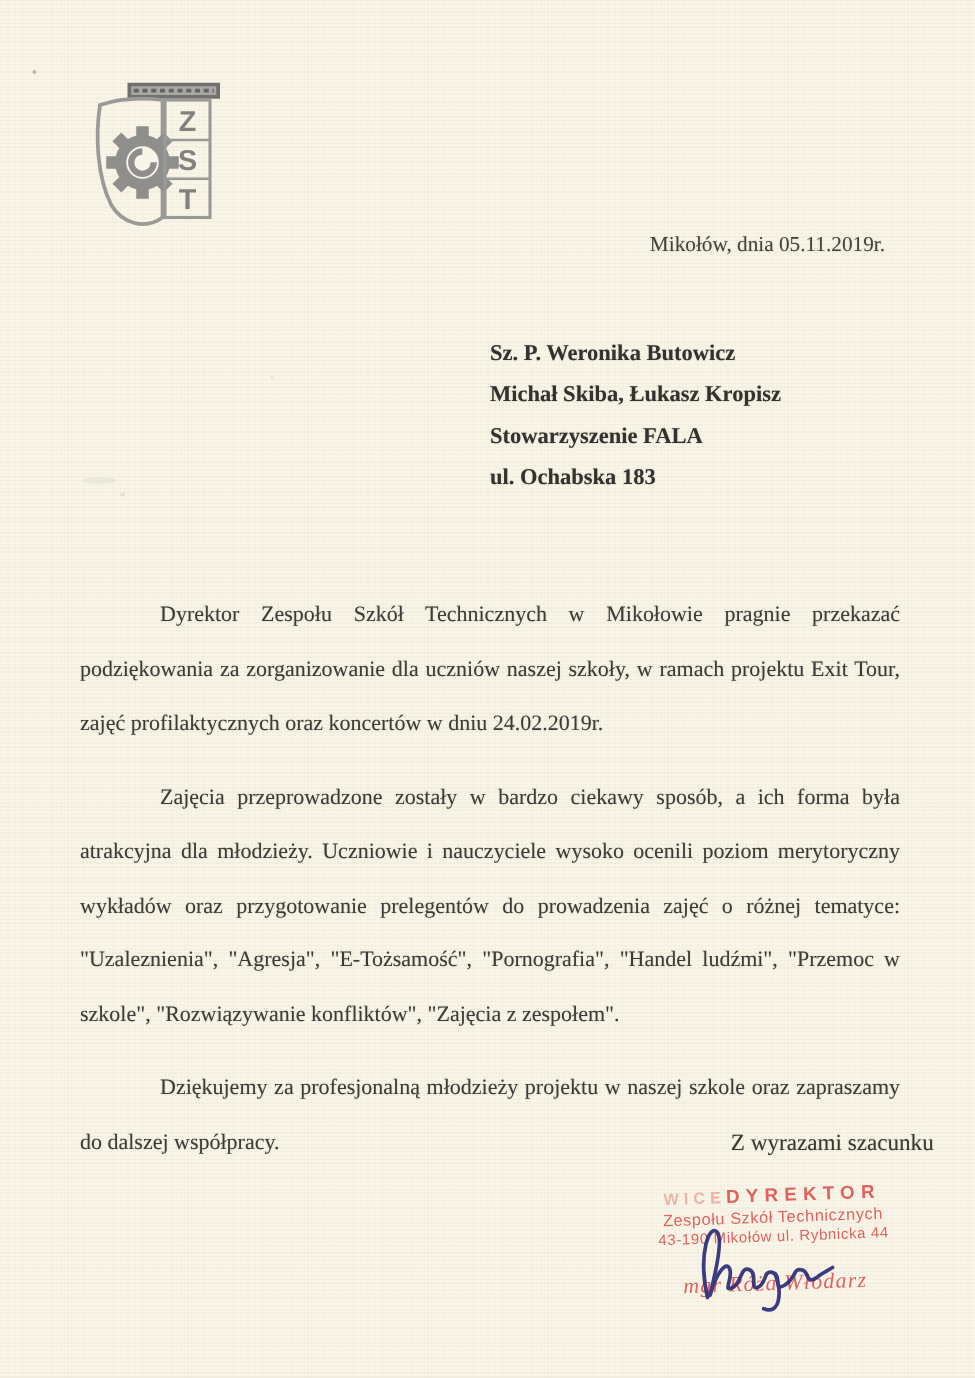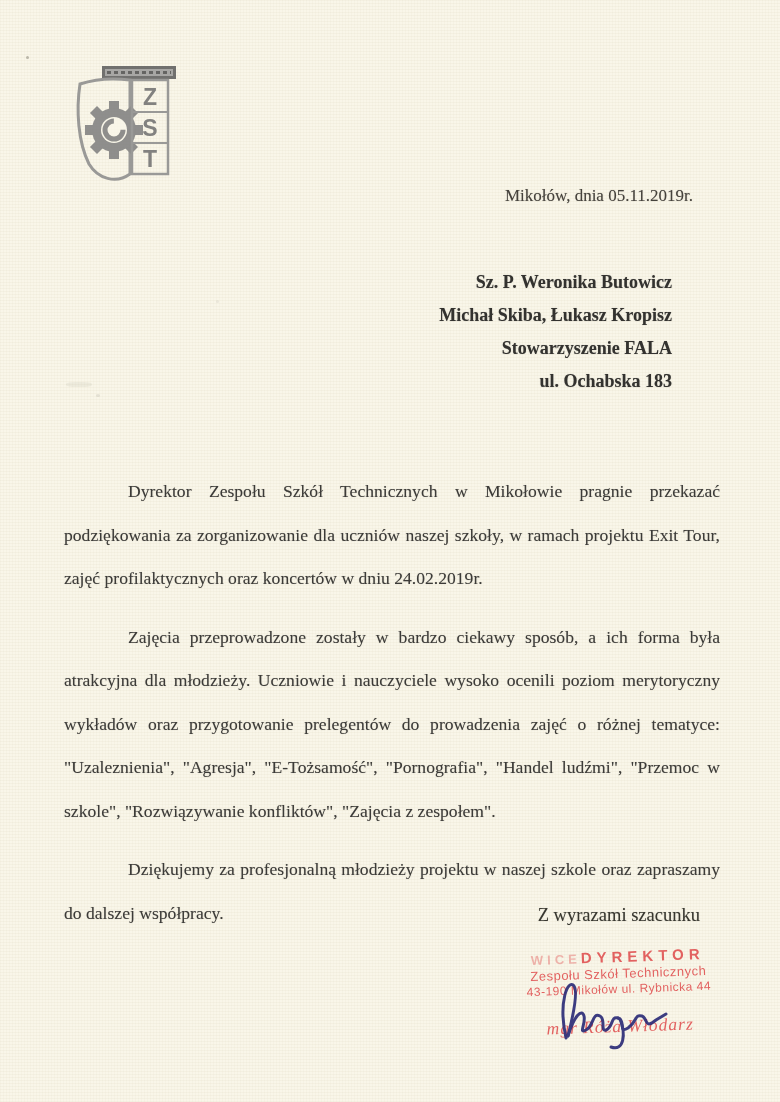--- a/index.html
+++ b/index.html
@@ -18,37 +18,37 @@
 
   
   .logo { position: absolute; left: 74px; top: 66px; width: 112px; height: 120px; }
   .letterhead { position: absolute; top: 74px; left: 0; width: 762px; text-align: center;
     font-family: "Liberation Sans", sans-serif; font-weight: bold; color: #343434;
     text-shadow: 0 0 1px rgba(70,70,70,0.45); }
   .lh-title { font-size: 20px; line-height: 23px; letter-spacing: 0.5px; }
   .lh-line  { font-size: 15.5px; line-height: 18.5px; }
 
   
-  .dateline { position: absolute; top: 186px; left: 1px; width: 692px; text-align: right;
+  .dateline { position: absolute; top: 186px; left: 16px; width: 692px; text-align: right;
     font-size: 17px; color: #45423c; text-shadow: 0 0 1px rgba(80,75,65,0.35); }
 
   
-  .recipient { position: absolute; top: 266px; left: 372px; width: 300px; text-align: right;
+  .recipient { position: absolute; top: 266px; left: 392px; width: 300px; text-align: left;
     font-weight: bold; font-size: 18px; line-height: 33px; color: #33322f;
     text-shadow: 0 0 1px rgba(70,70,70,0.4); }
 
   
   .body-text { position: absolute; top: 470px; left: 64px; width: 656px;
     font-size: 17.6px; line-height: 43.5px; text-align: justify; color: #3c3b38;
     text-shadow: 0 0 1px rgba(75,72,65,0.35); }
   .body-text p { margin: 0 0 15px 0; text-indent: 64px; }
 
   
   .closing { position: absolute; top: 905px; left: 0; width: 700px; text-align: right;
-    font-size: 18.5px; color: #38372f; text-shadow: 0 0 1px rgba(70,70,70,0.35); }
+    font-size: 18.5px; color: #38372f; text-shadow: 0 0 1px rgba(70,70,70,0.35); padding-left: 47px; }
 
   
   .stamp { position: absolute; top: 948px; left: 524px; width: 190px; text-align: center;
     transform: rotate(-2deg); color: #e05252; font-family: "Liberation Sans", sans-serif;
     opacity: 0.9; }
   .stamp-title { font-size: 15px; font-weight: bold; letter-spacing: 5px; white-space: nowrap; }
   .stamp-title .prefix { opacity: 0.45; letter-spacing: 4px; font-size: 13px; }
   .stamp-l2 { font-size: 13px; letter-spacing: 0.5px; margin-top: 1px; white-space: nowrap; }
   .stamp-l3 { font-size: 12px; letter-spacing: 0.5px; margin-top: 1px; white-space: nowrap; }
   .stamp-signatory { font-family: "Liberation Serif", serif; font-style: italic;

